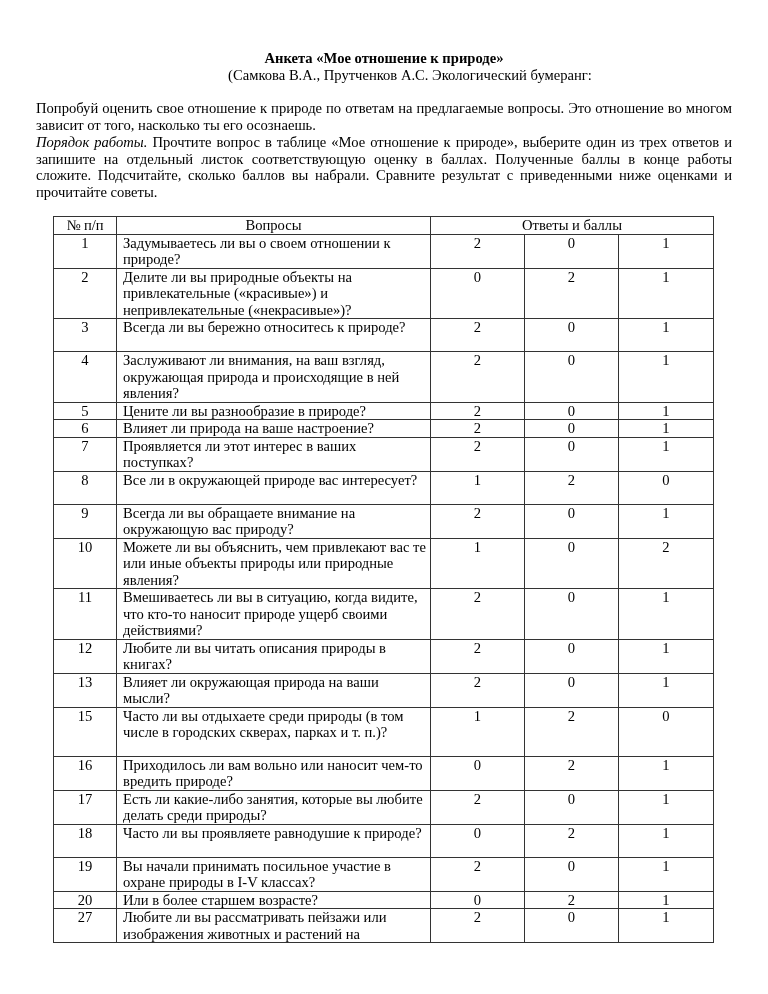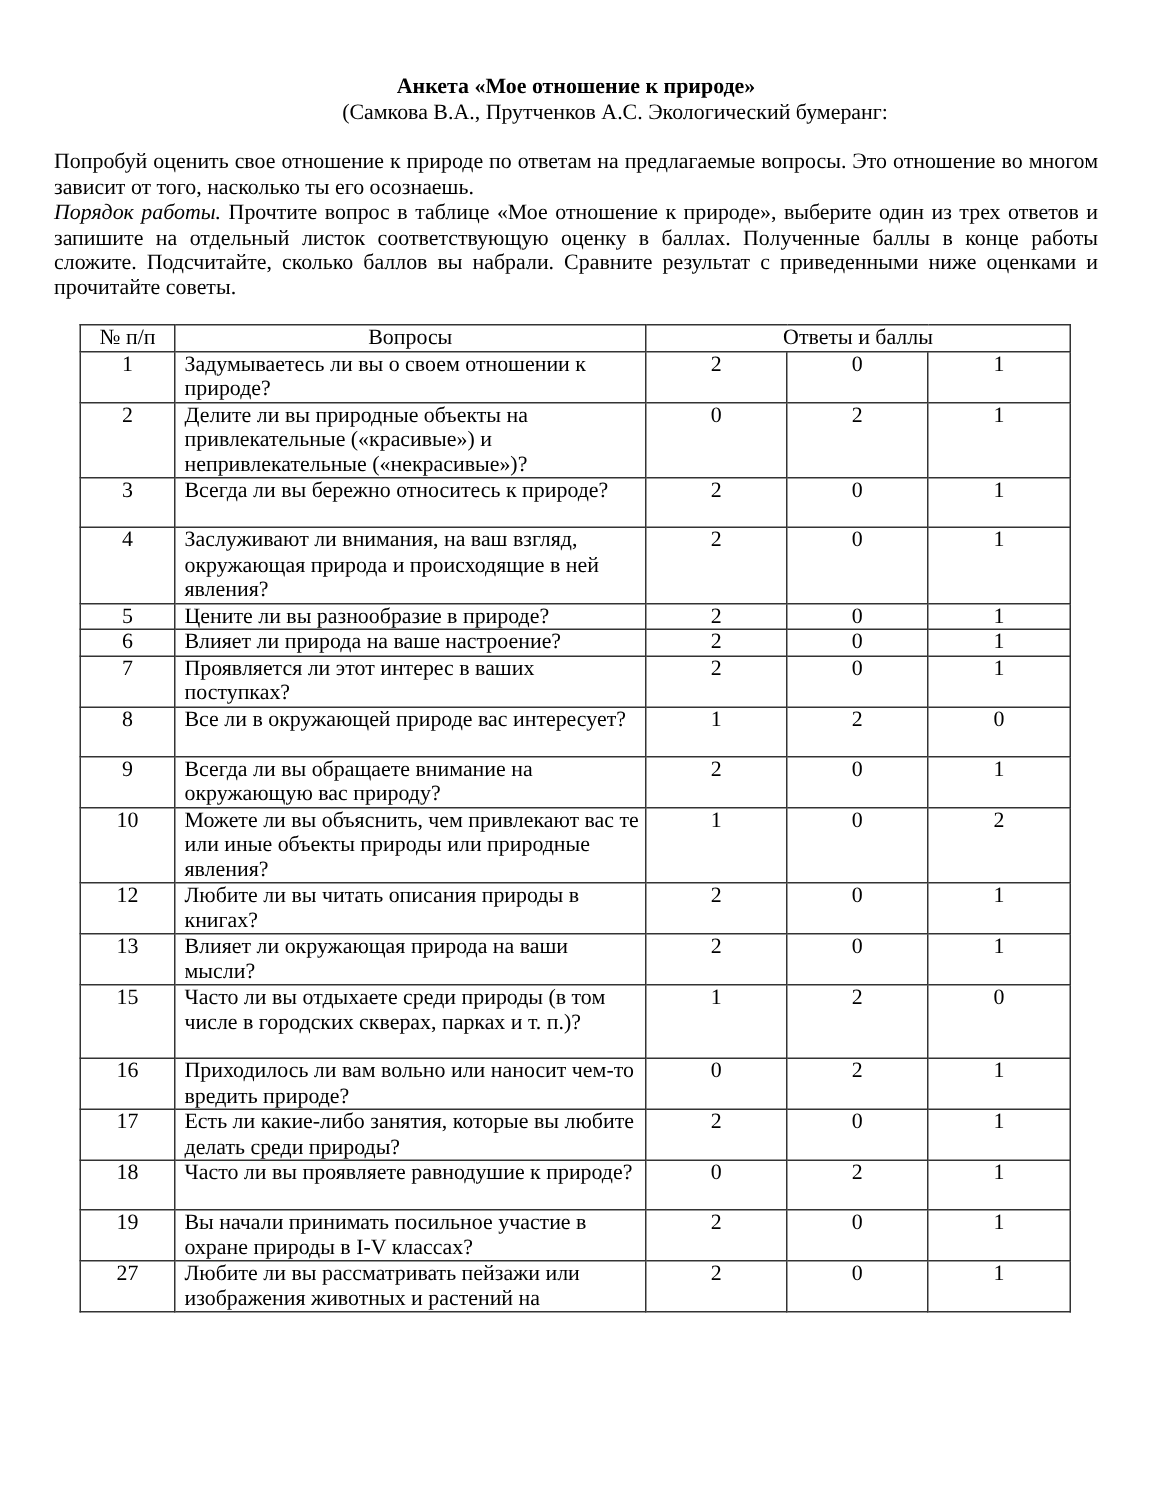--- a/index.html
+++ b/index.html
@@ -119,20 +119,27 @@
           <td class="score">0</td>
           <td class="score">1</td>
         </tr>
         <tr style="height: 49px;">
           <td class="num">10</td>
           <td class="qtext">Можете ли вы объяснить, чем привлекают вас те или иные объекты природы или природные явления?</td>
           <td class="score">1</td>
           <td class="score">0</td>
           <td class="score">2</td>
         </tr>
+        <tr style="height: 49px;">
+          <td class="num">11</td>
+          <td class="qtext">Вмешиваетесь ли вы в ситуацию, когда видите, что кто-то наносит природе ущерб своими действиями?</td>
+          <td class="score">2</td>
+          <td class="score">0</td>
+          <td class="score">1</td>
+        </tr>
         <tr style="height: 33px;">
           <td class="num">12</td>
           <td class="qtext">Любите ли вы читать описания природы в книгах?</td>
           <td class="score">2</td>
           <td class="score">0</td>
           <td class="score">1</td>
         </tr>
         <tr style="height: 33px;">
           <td class="num">13</td>
           <td class="qtext">Влияет ли окружающая природа на ваши мысли?</td>
@@ -166,20 +173,27 @@
           <td class="qtext">Часто ли вы проявляете равнодушие к природе?</td>
           <td class="score">0</td>
           <td class="score">2</td>
           <td class="score">1</td>
         </tr>
         <tr style="height: 33px;">
           <td class="num">19</td>
           <td class="qtext">Вы начали принимать посильное участие в охране природы в I-V классах?</td>
           <td class="score">2</td>
           <td class="score">0</td>
+          <td class="score">1</td>
+        </tr>
+        <tr style="height: 16px;">
+          <td class="num">20</td>
+          <td class="qtext">Или в более старшем возрасте?</td>
+          <td class="score">0</td>
+          <td class="score">2</td>
           <td class="score">1</td>
         </tr>
         <tr style="height: 33px;">
           <td class="num">27</td>
           <td class="qtext">Любите ли вы рассматривать пейзажи или изображения животных и растений на</td>
           <td class="score">2</td>
           <td class="score">0</td>
           <td class="score">1</td>
         </tr>
       </tbody>

